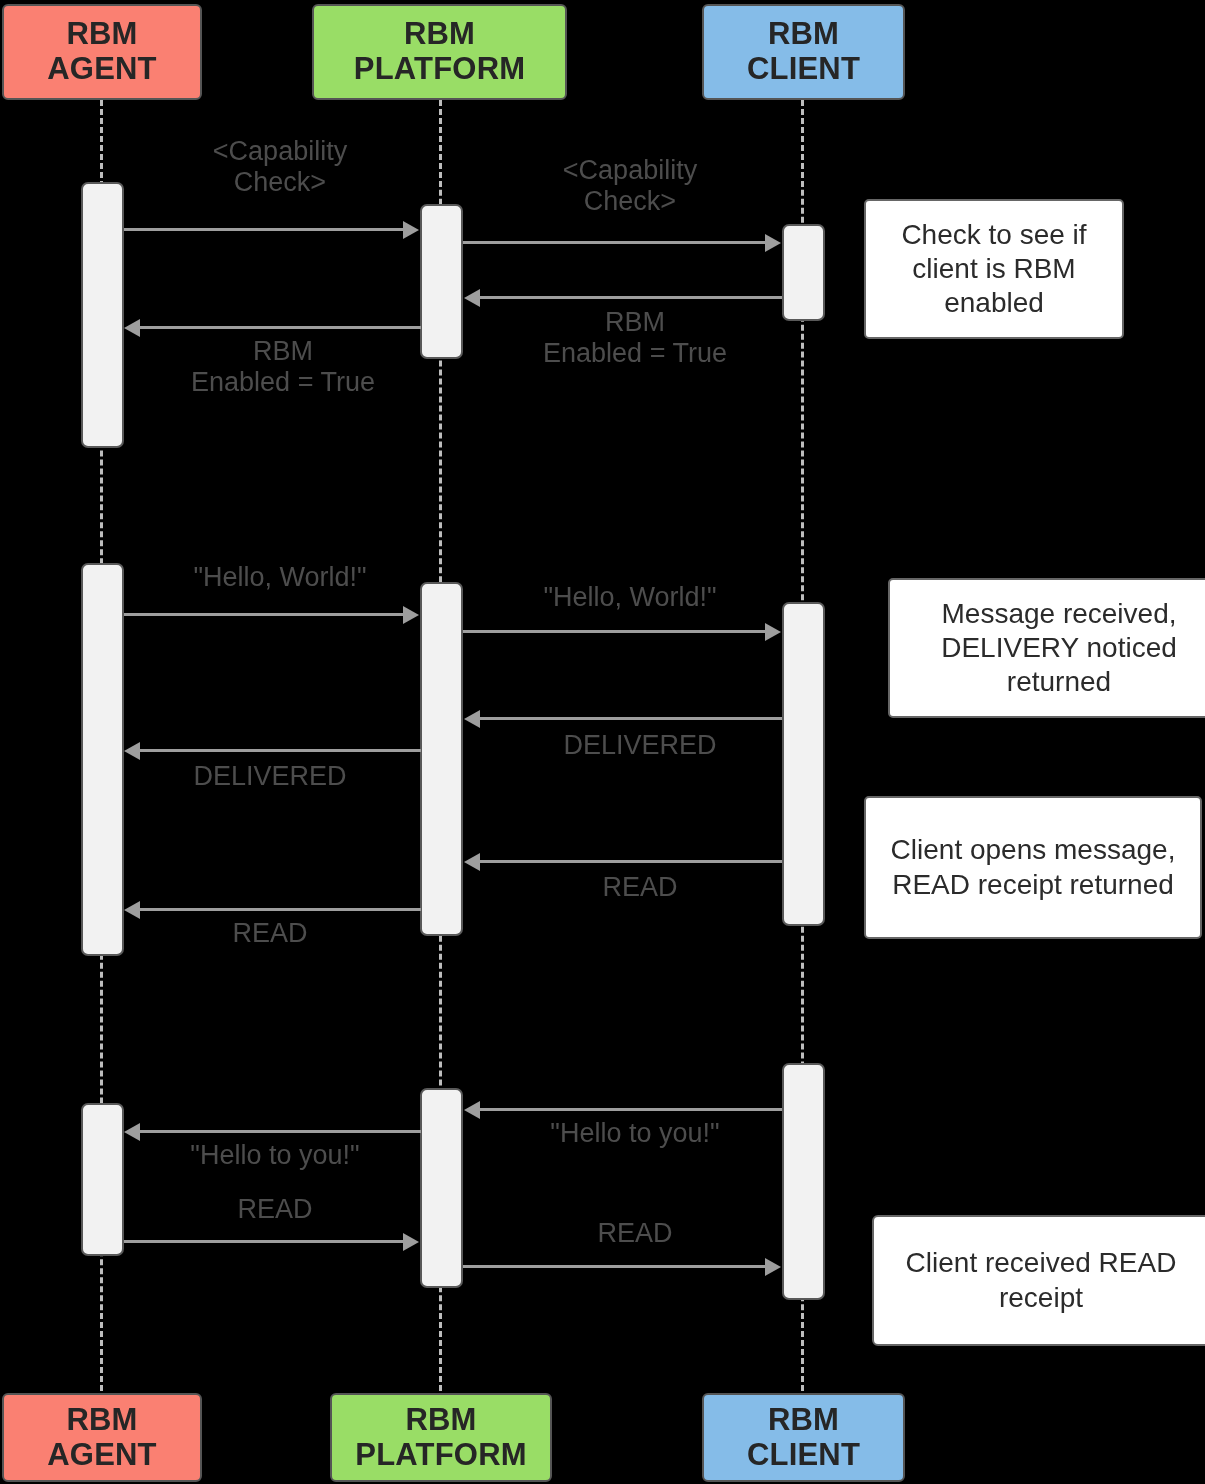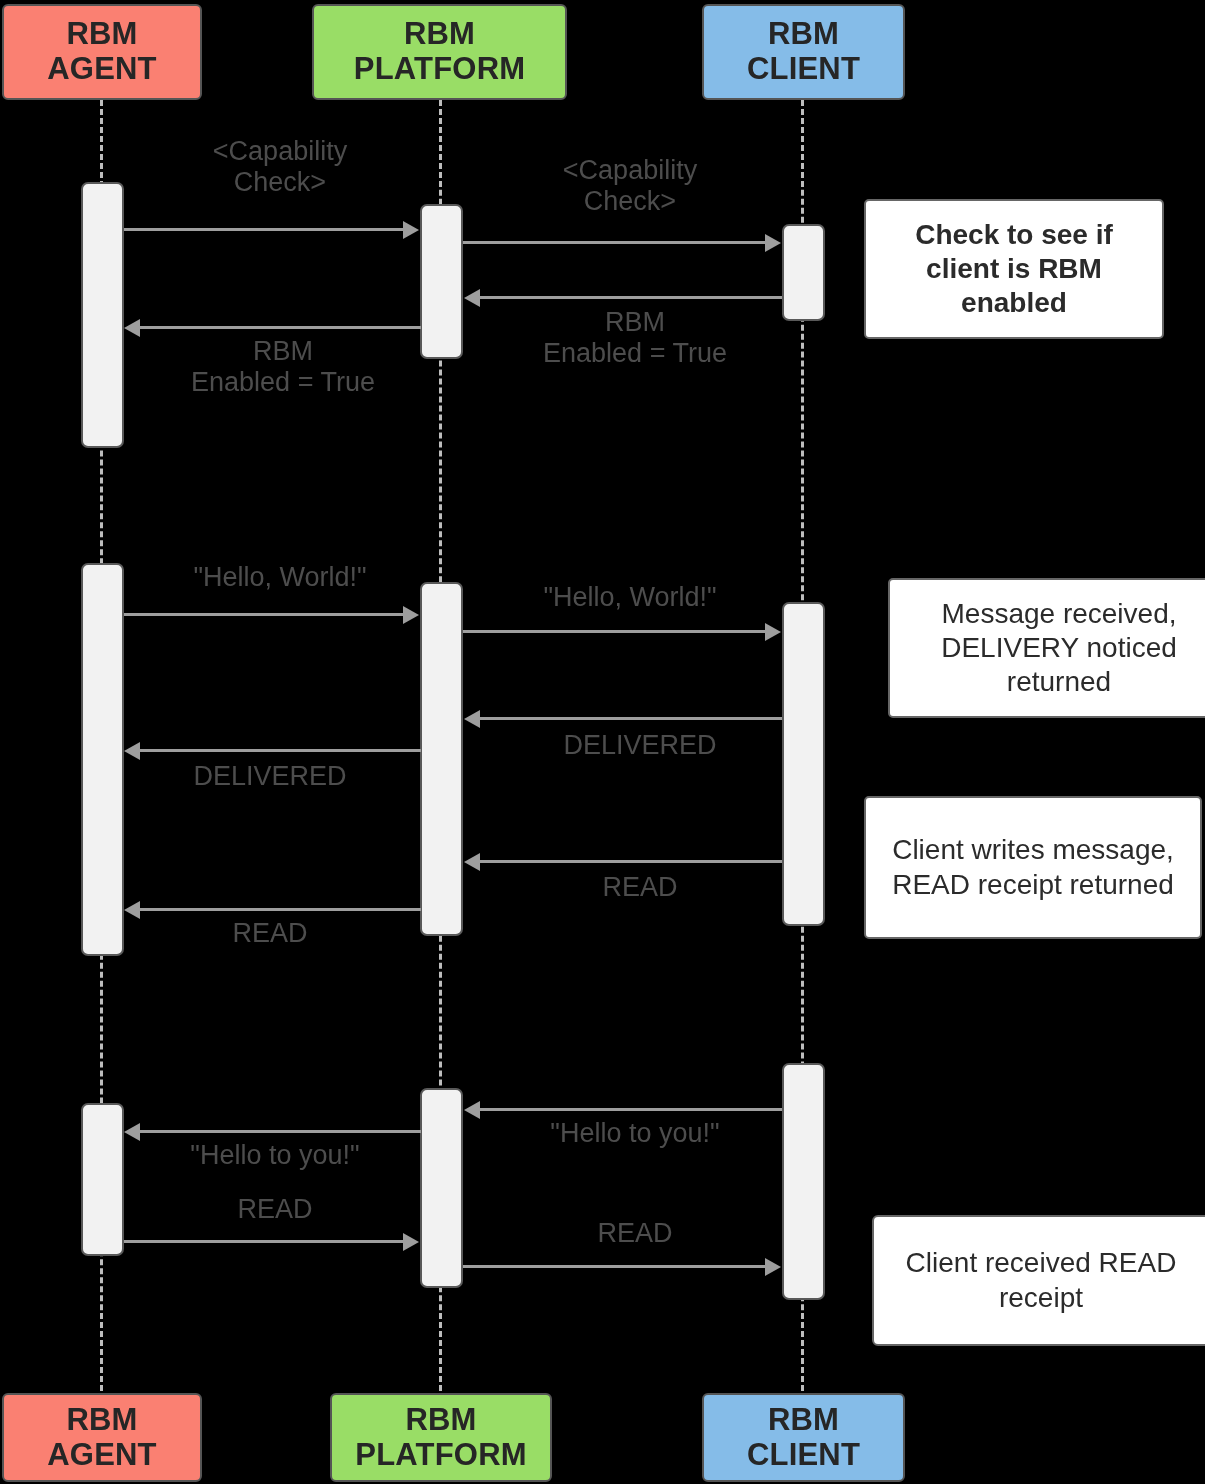--- a/index.html
+++ b/index.html
@@ -181,25 +181,25 @@
   <div class="arrowhead left" style="left:124px; top:1123px;"></div>
 
   <div class="msg-label" style="left:145px; top:1194px; width:260px;">READ</div>
   <div class="msg-line" style="left:124px; top:1240px; width:281px;"></div>
   <div class="arrowhead right" style="left:403px; top:1233px;"></div>
 
   <div class="msg-label" style="left:505px; top:1218px; width:260px;">READ</div>
   <div class="msg-line" style="left:463px; top:1265px; width:303px;"></div>
   <div class="arrowhead right" style="left:765px; top:1258px;"></div>
 
-  <div class="note" style="left:864px; top:199px; width:300px; height:140px;font-weight:bold;">Check to see if client is RBM enabled</div>
+  <div class="note" style="left:864px; top:199px; width:260px; height:140px;">Check to see if client is RBM enabled</div>
 
   <div class="note" style="left:888px; top:578px; width:342px; height:140px;">Message received, DELIVERY noticed returned</div>
 
-  <div class="note" style="left:864px; top:796px; width:338px; height:143px;">Client writes message, READ receipt returned</div>
+  <div class="note" style="left:864px; top:796px; width:338px; height:143px;">Client opens message, READ receipt returned</div>
 
 
   <div class="note" style="left:872px; top:1215px; width:338px; height:131px;border-radius:6px;">Client received READ receipt</div>
 
   <div class="participant" style="left:2px; top:1393px; width:200px; height:89px; background:#fa8072; font-size:31px;">
     <span class="pline">RBM</span>
     <span class="pline">AGENT</span>
   </div>
 
   <div class="participant" style="left:330px; top:1393px; width:222px; height:89px; background:#99dd66; font-size:31px;">

